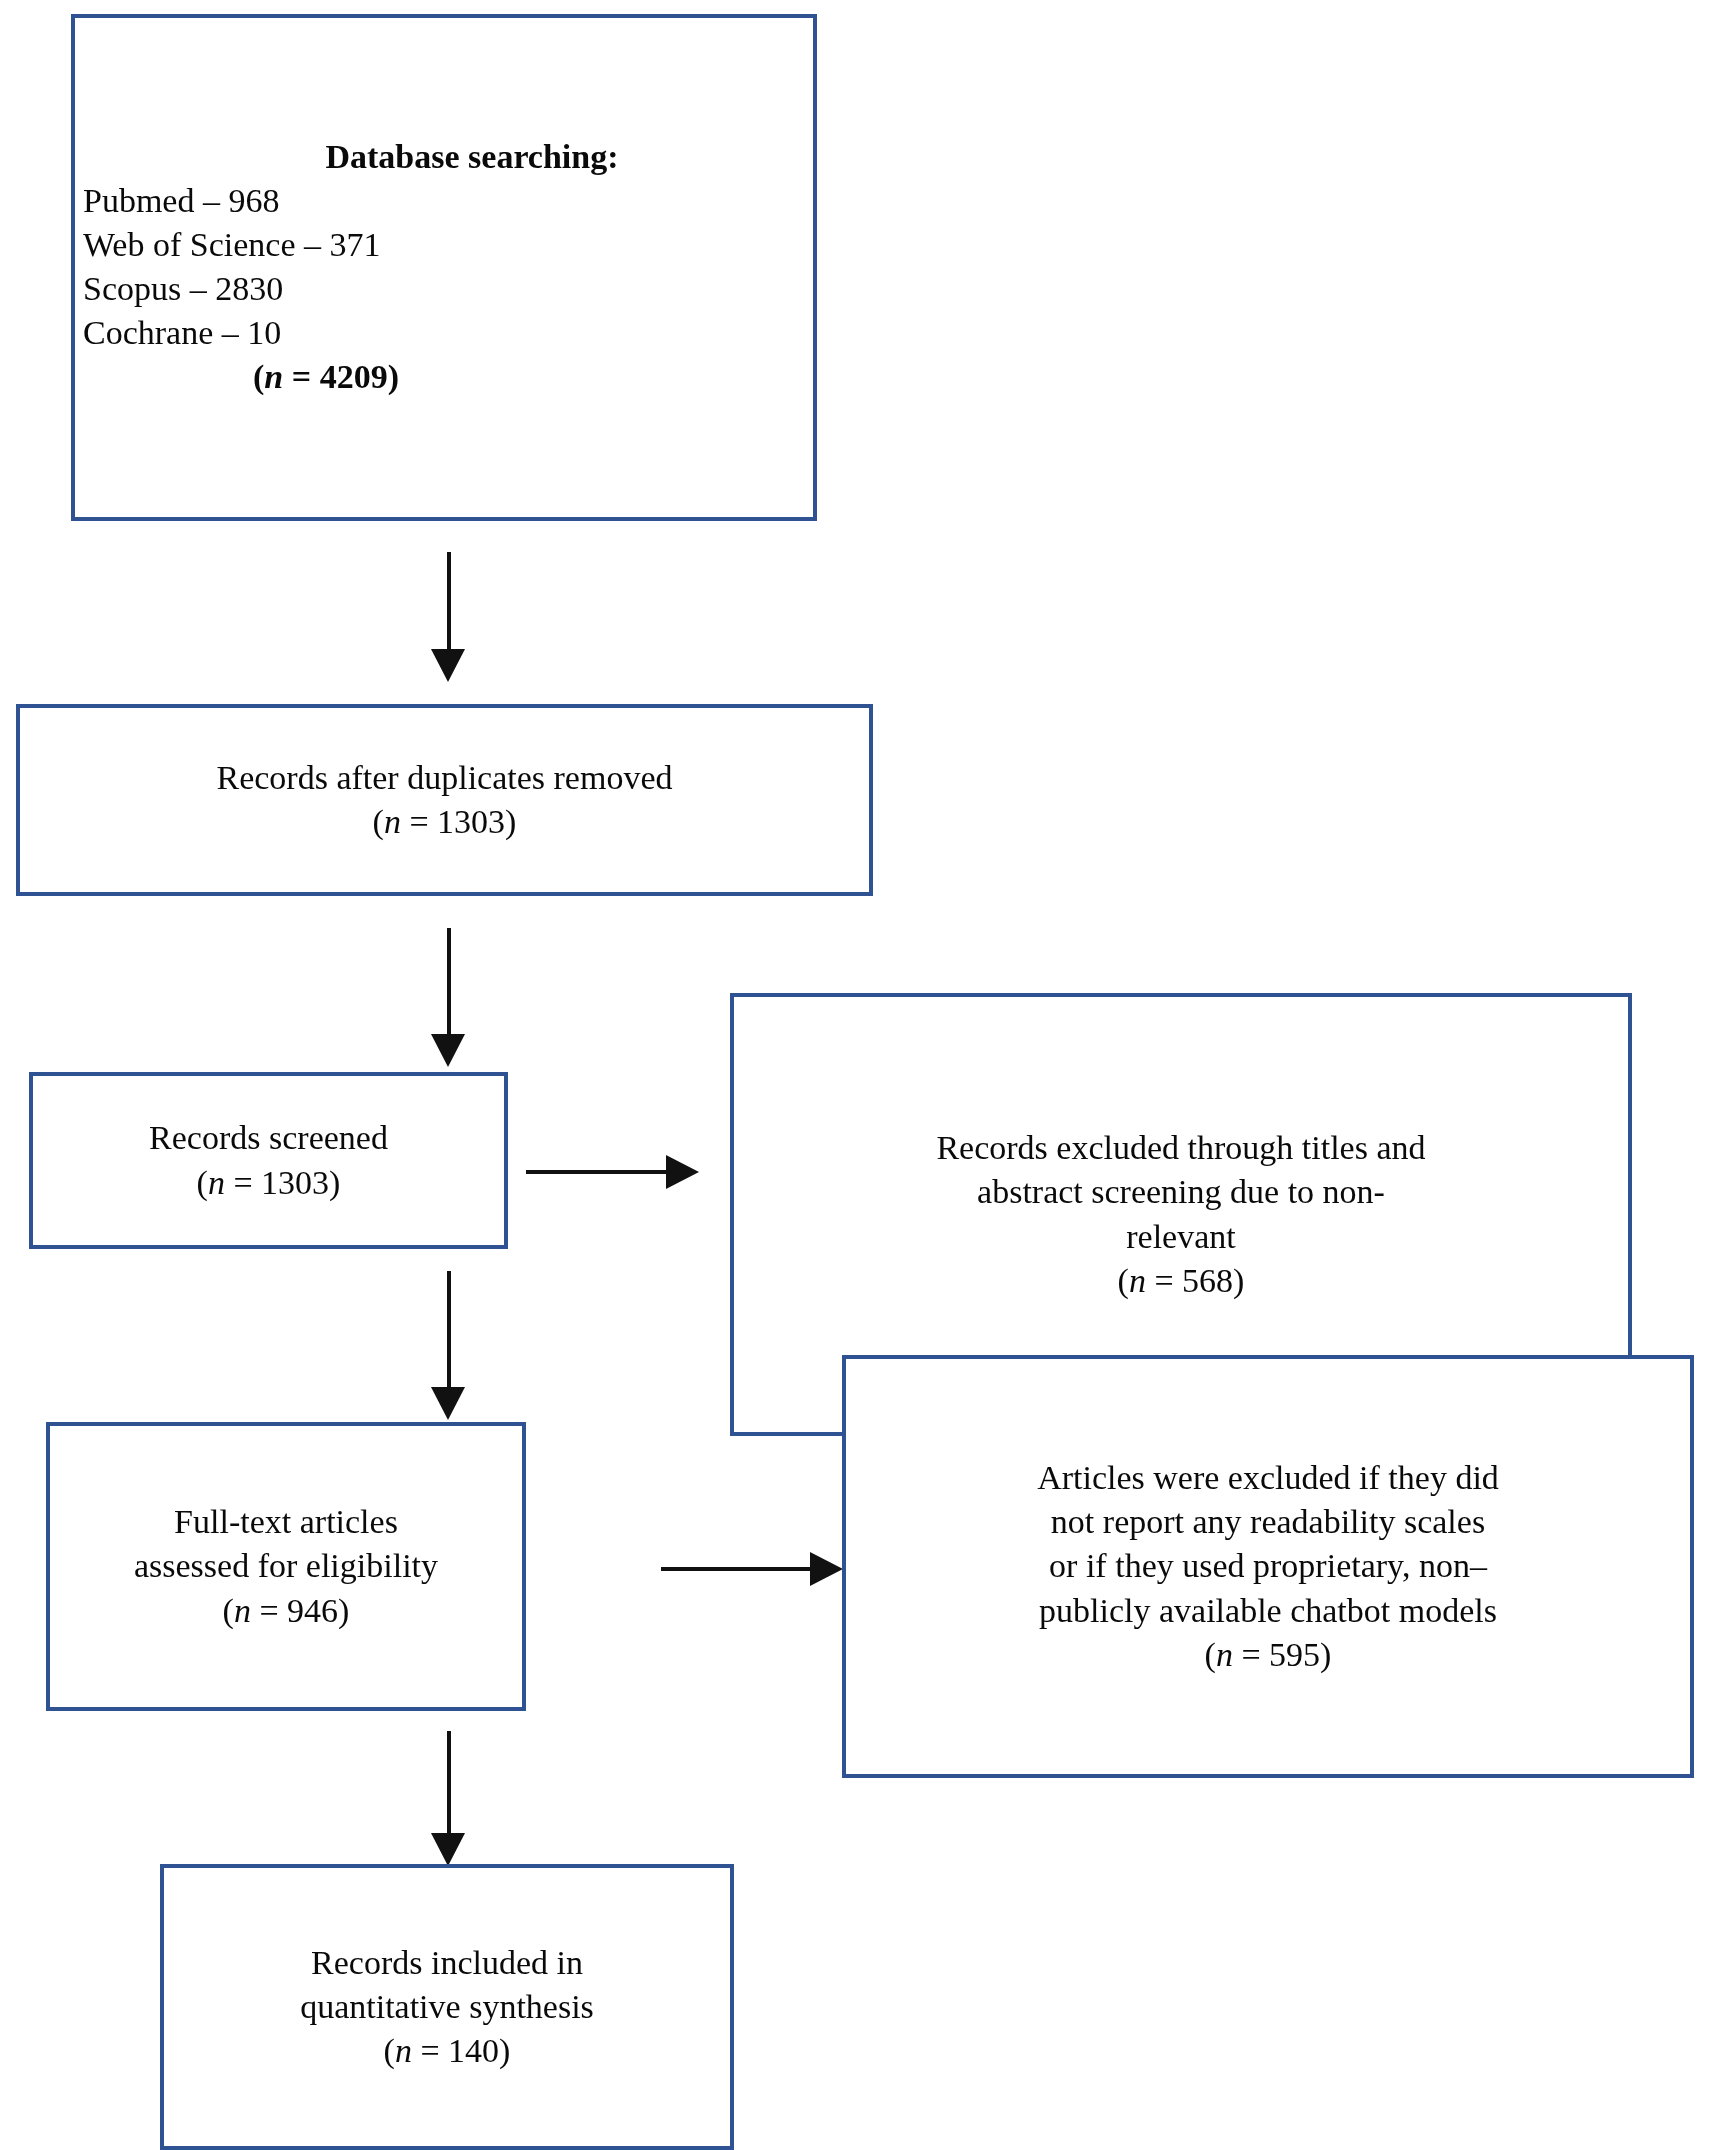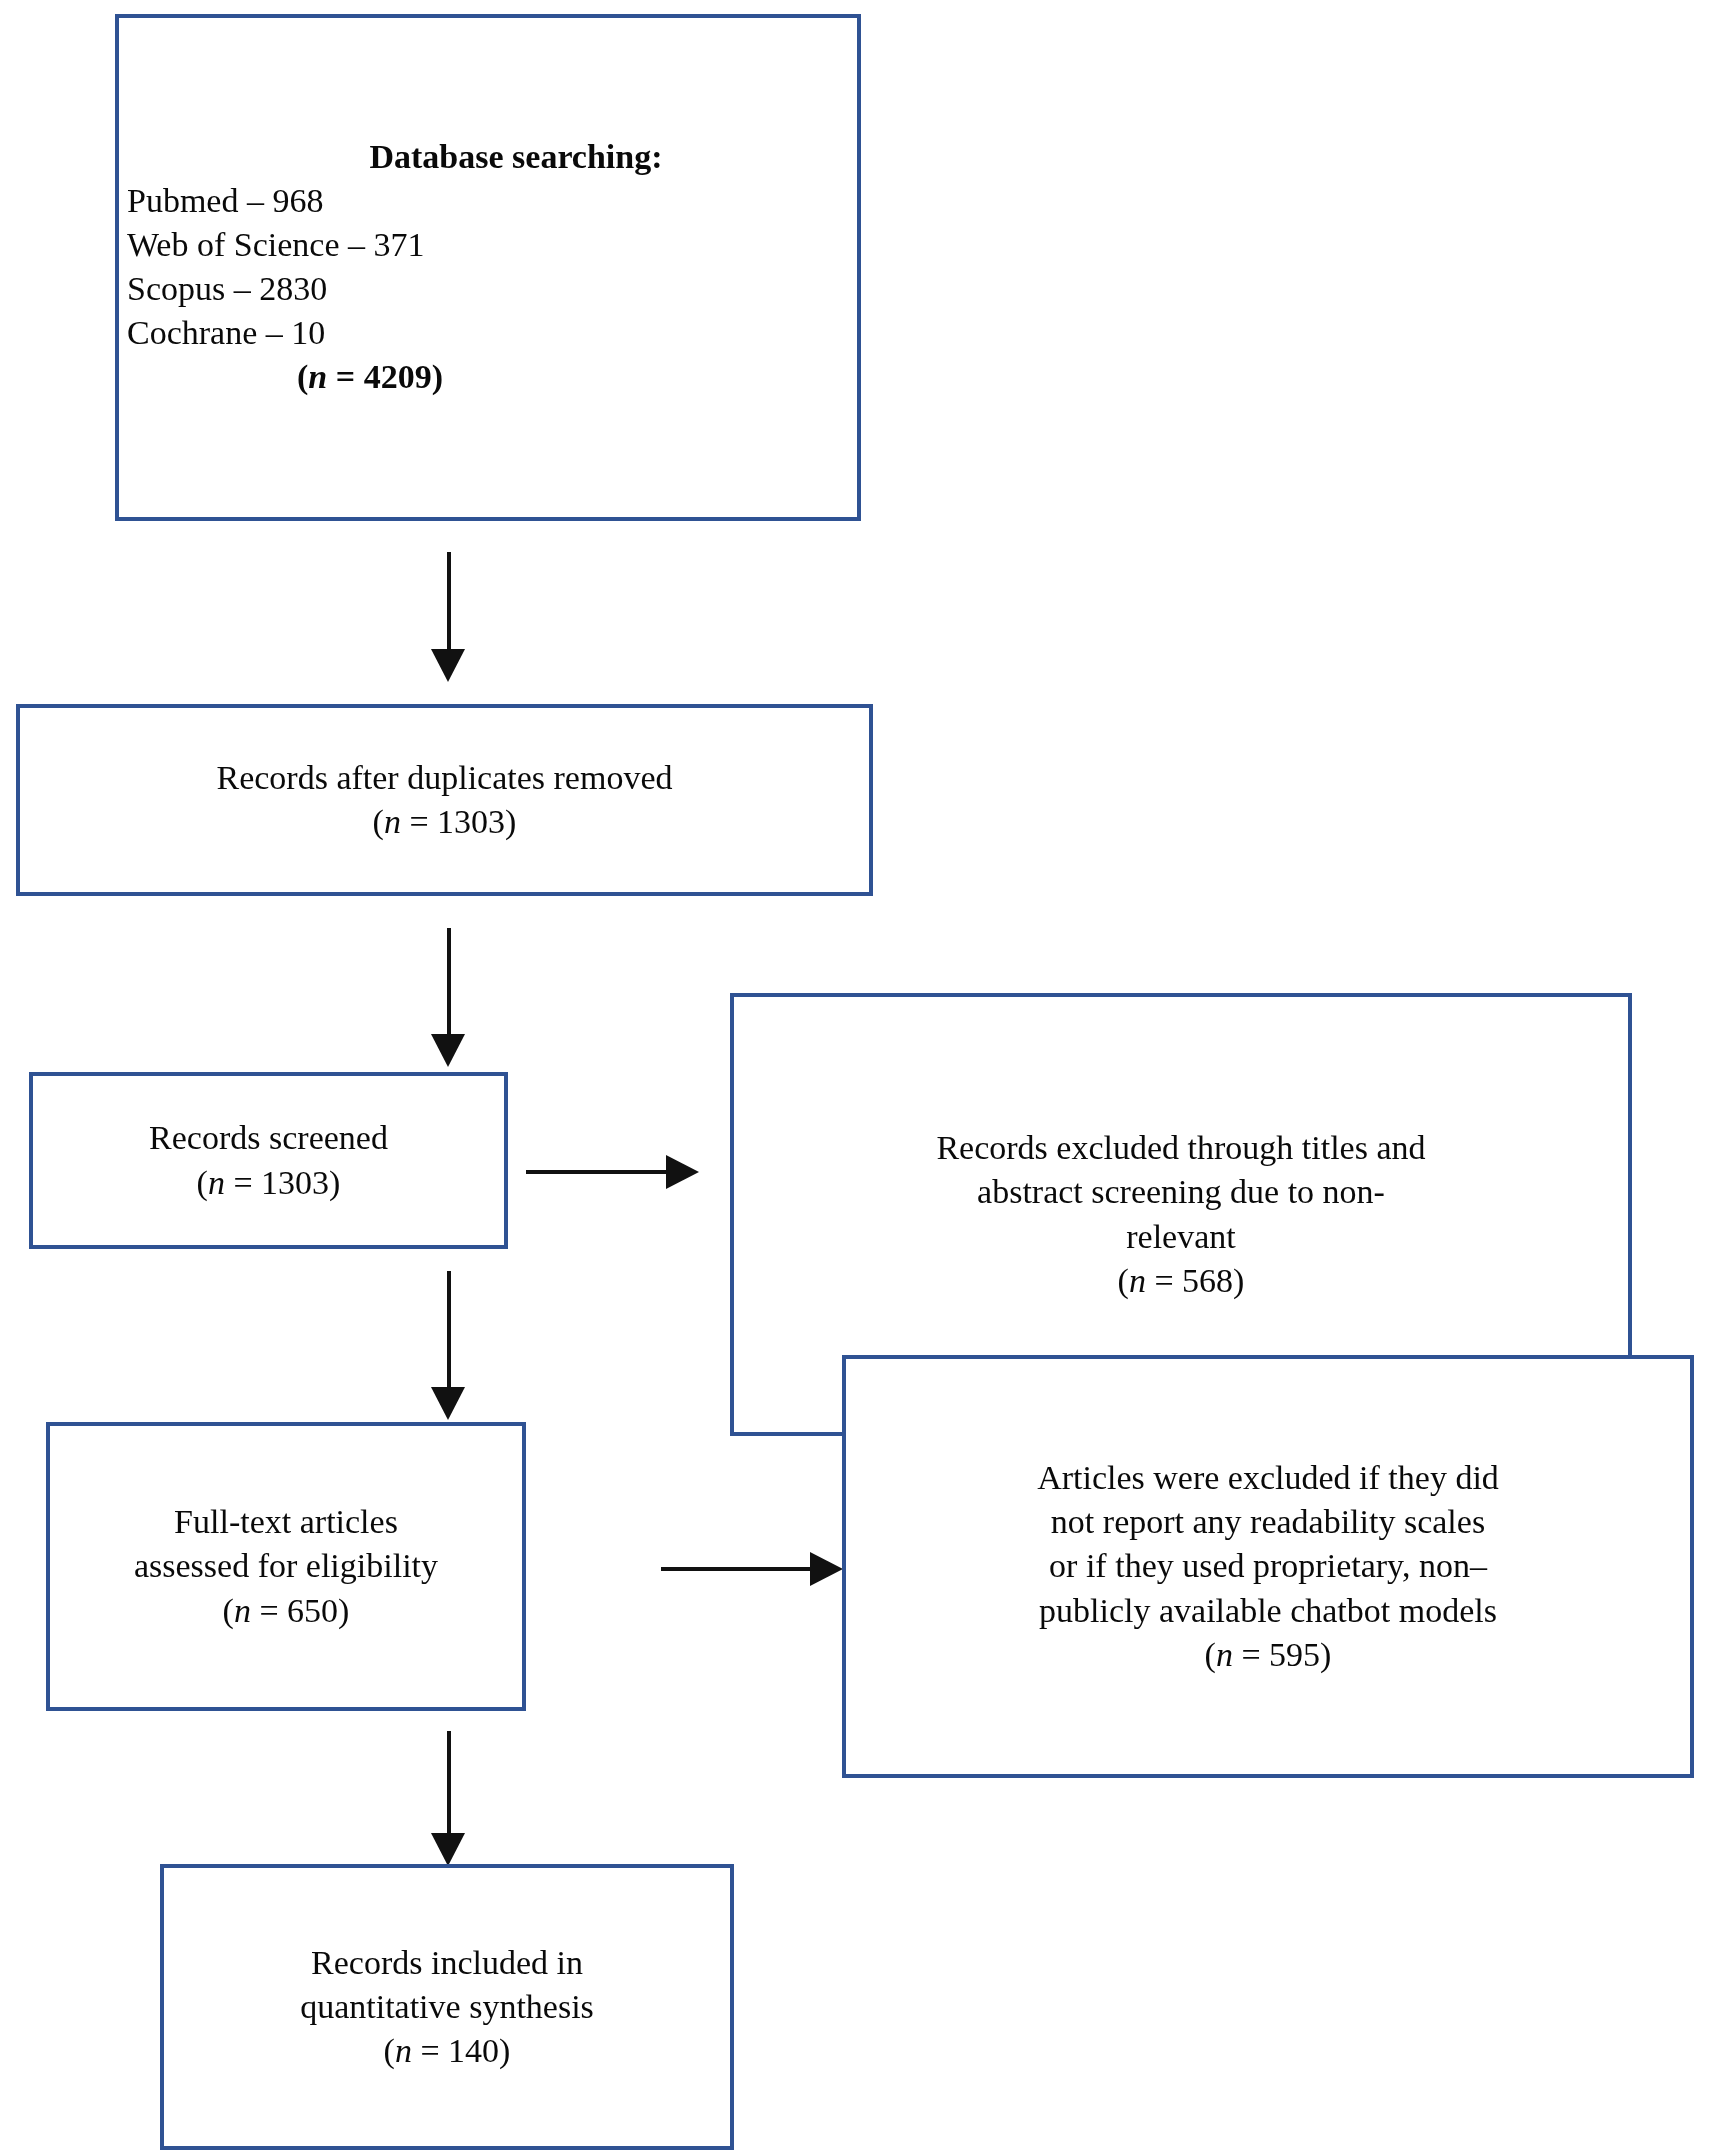--- a/index.html
+++ b/index.html
@@ -102,21 +102,21 @@
     border-top: 17px solid transparent;
     border-bottom: 17px solid transparent;
     border-left: 33px solid #111111;
   }
 </style>
 </head>
 <body>
 
 <div id="canvas">
 
-  <div class="flow-box" style="left:71px; top:13.6px; width:746px; height:507px;margin-left:44px;">
+  <div class="flow-box" style="left:71px; top:13.6px; width:746px; height:507px;">
     <div class="box-inner left-align" style="padding-left:33px; padding-right:17px;">
       <div class="box-text bold" style="align-self:center; padding-left:40px;">Database searching:</div>
       <div class="box-text left">Pubmed – 968</div>
       <div class="box-text left">Web of Science – 371</div>
       <div class="box-text left">Scopus – 2830</div>
       <div class="box-text left">Cochrane – 10</div>
       <div class="n-line indent-n">(<span class="italic-n">n</span> = <span>4209</span>)</div>
     </div>
   </div>
 
@@ -160,21 +160,21 @@
 
   <div class="arrow-v" style="left:447px; top:1271px; height:150px;">
     <div class="shaft" style="height:126px;"></div>
     <div class="head" style="top:116px;"></div>
   </div>
 
   <div class="flow-box" style="left:46px; top:1422px; width:480px; height:289px;">
     <div class="box-inner">
       <div class="box-text">Full-text articles</div>
       <div class="box-text">assessed for eligibility</div>
-      <div class="n-line">(<span class="italic-n">n</span> = <span>650</span>)</div>
+      <div class="n-line">(<span class="italic-n">n</span> = <span>946</span>)</div>
     </div>
   </div>
 
   <div class="arrow-h" style="left:661px; top:1567px; width:182px;">
     <div class="shaft" style="width:157px;"></div>
     <div class="head" style="left:149px;"></div>
   </div>
 
   <div class="flow-box" style="left:842px; top:1355px; width:852px; height:423px;">
     <div class="box-inner" style="padding-left:11.3px; padding-right:11.3px;">

